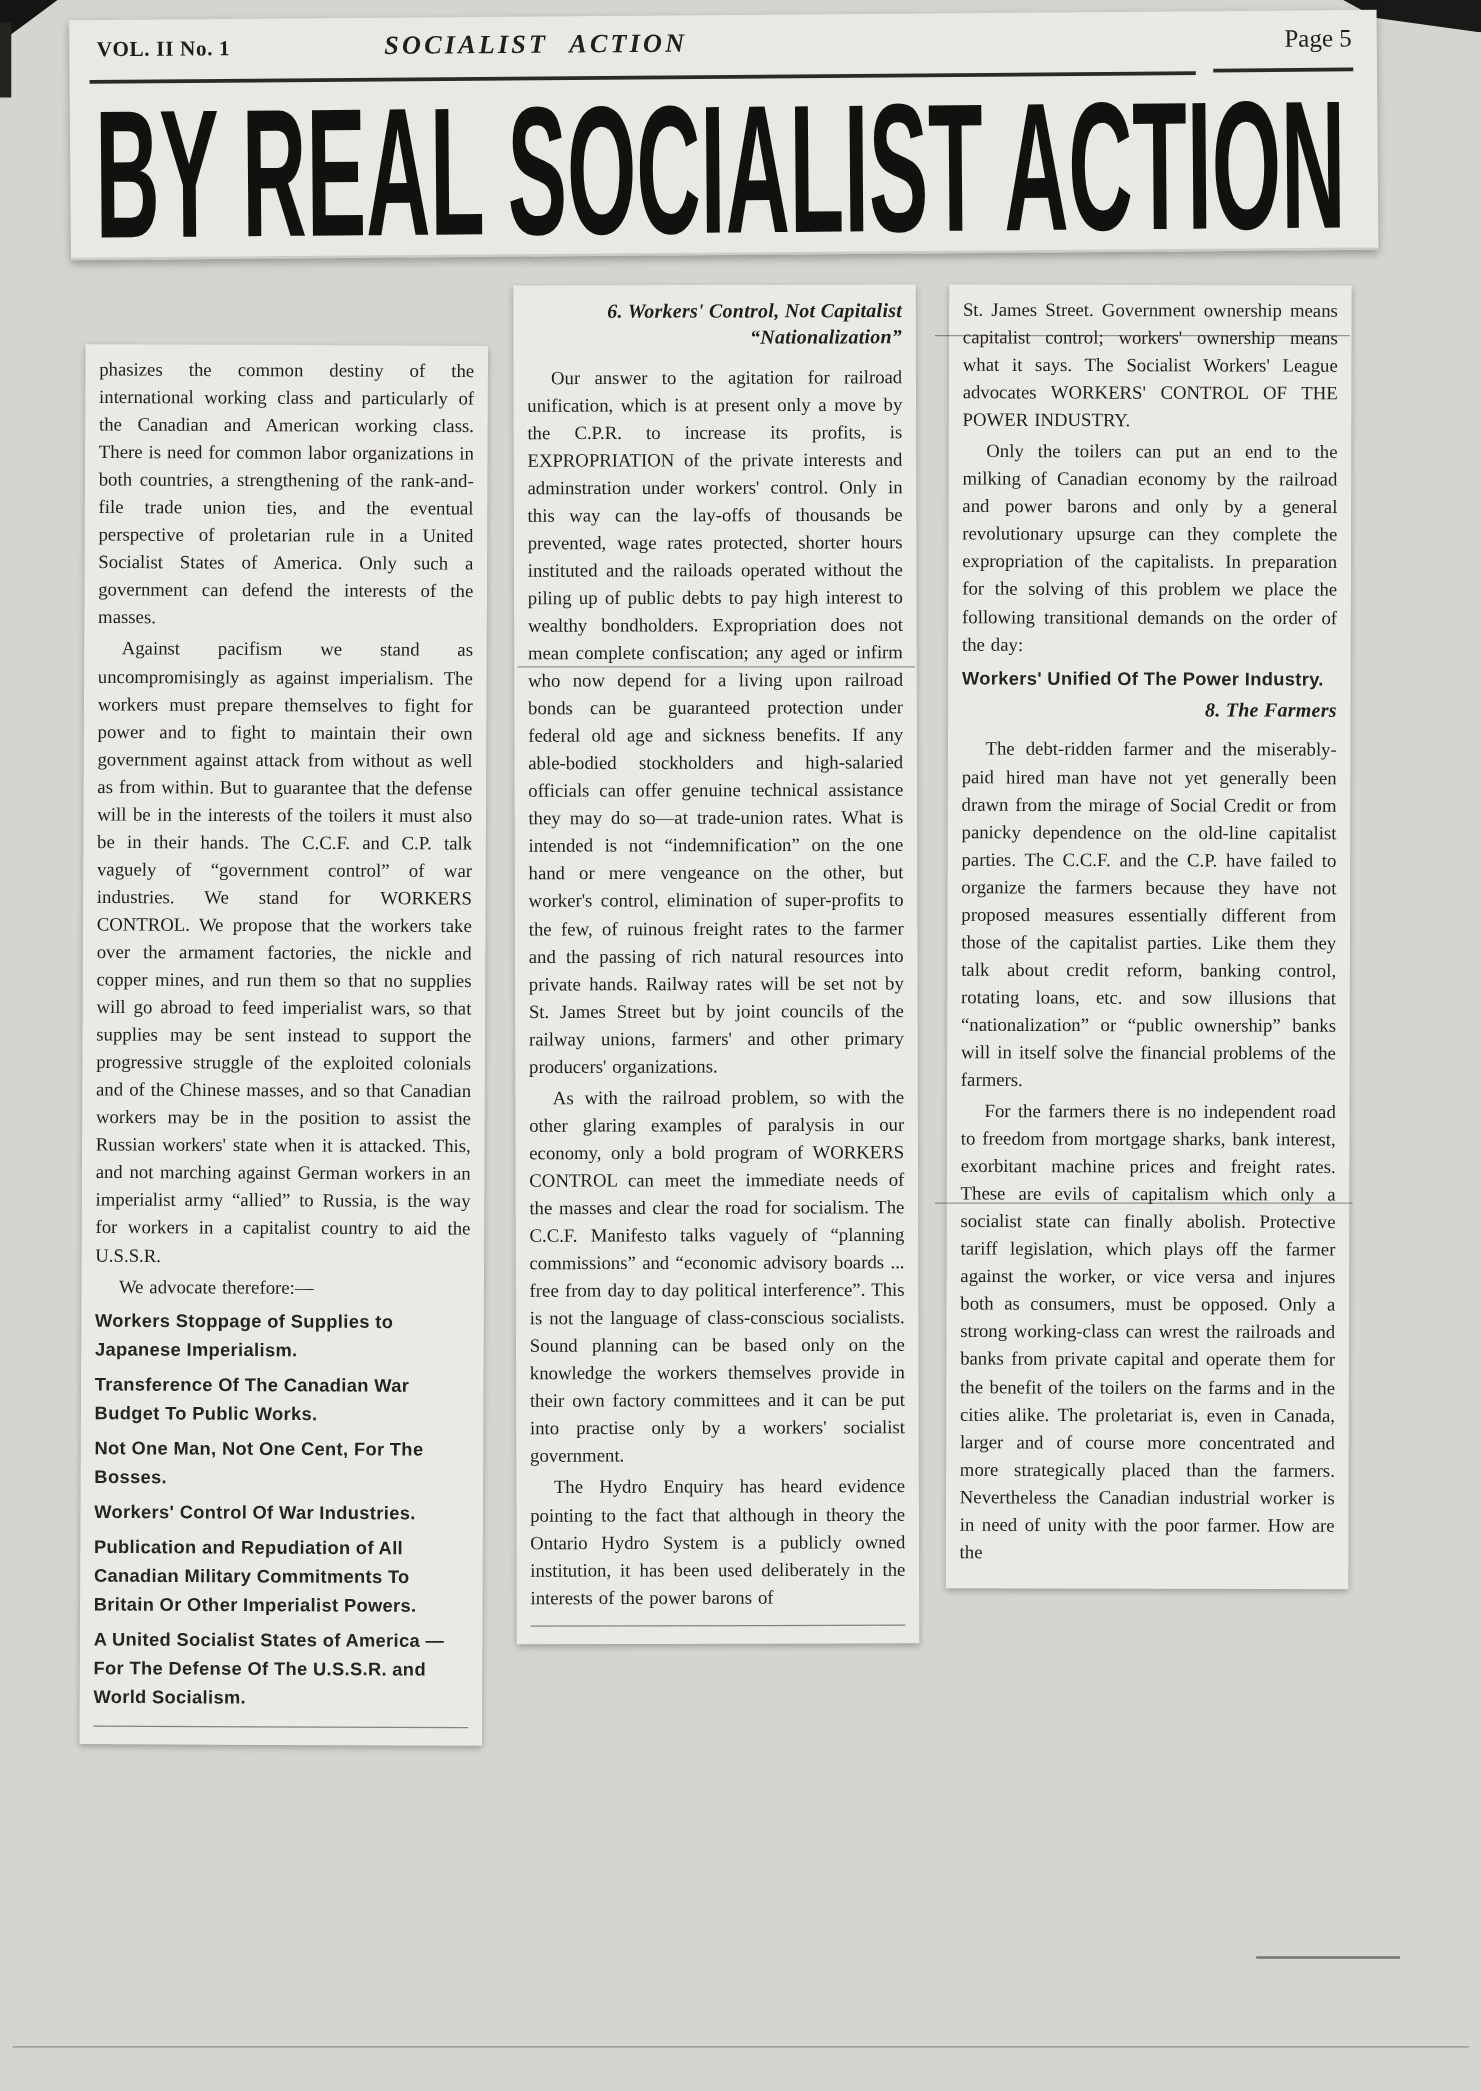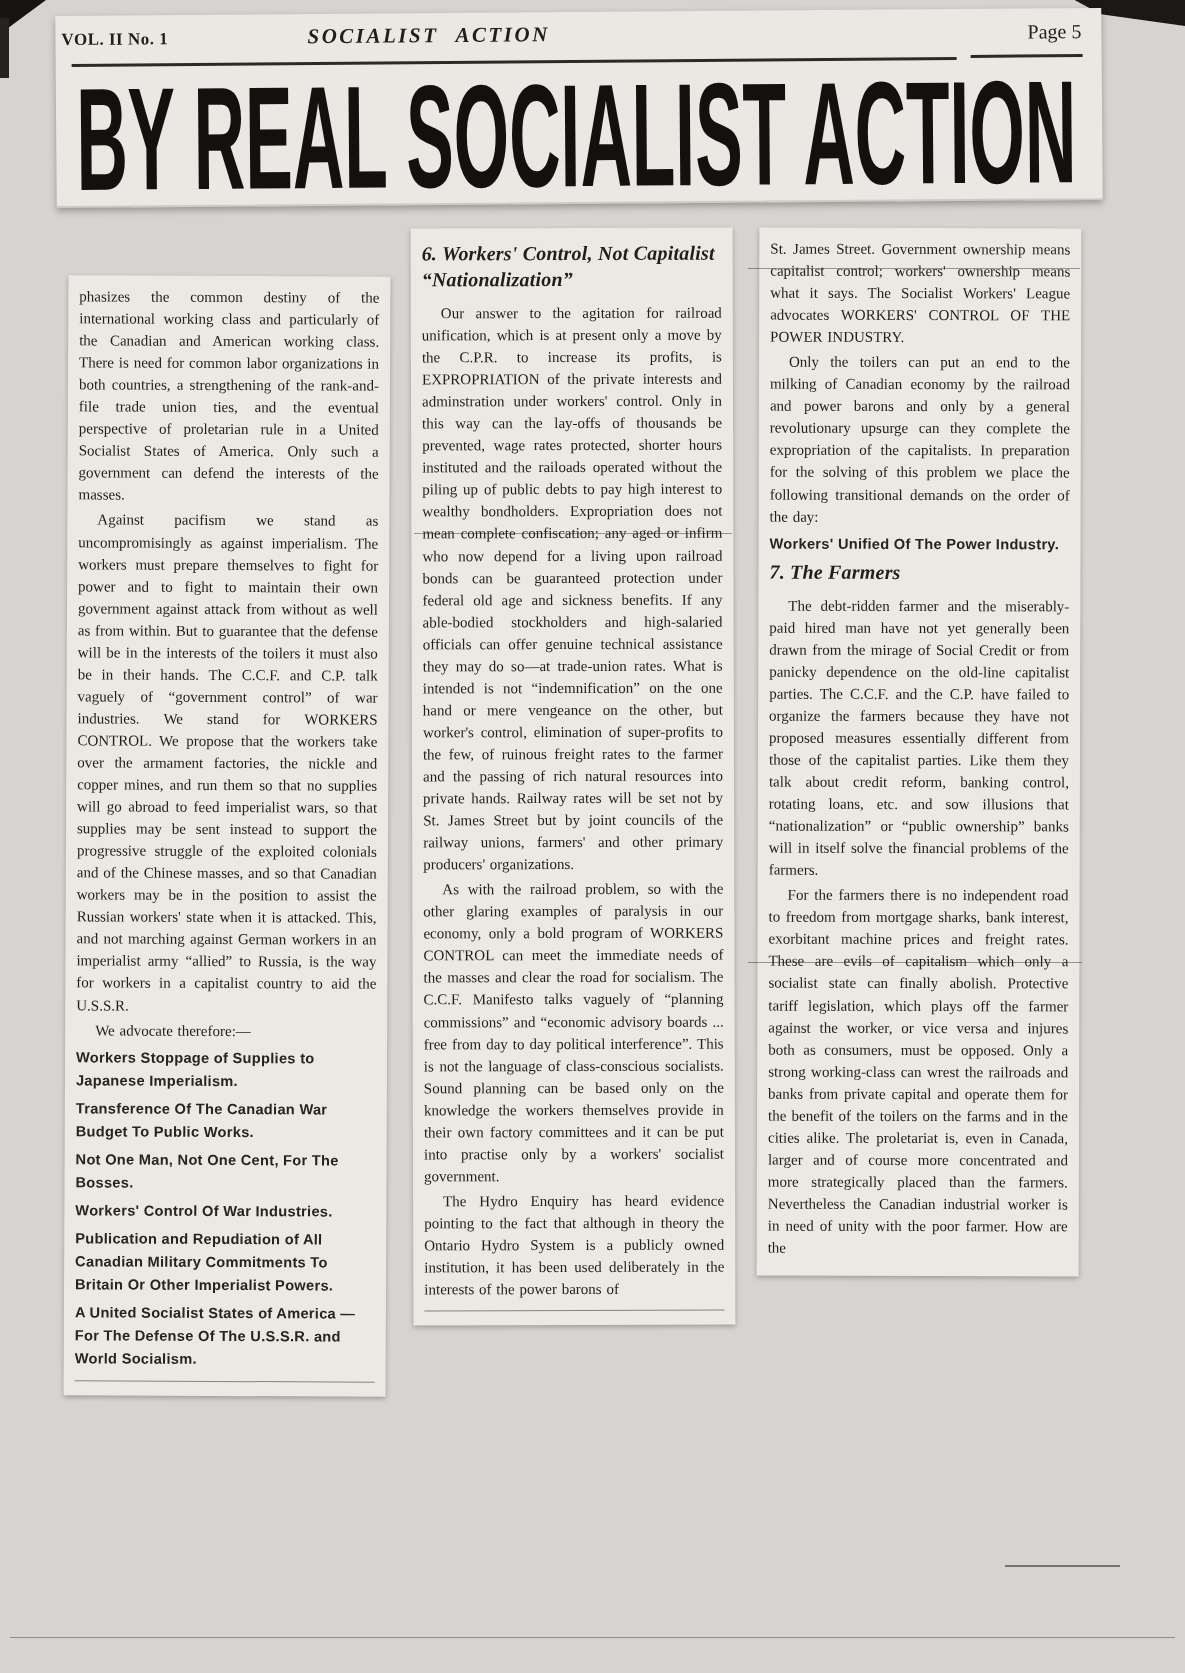--- a/index.html
+++ b/index.html
@@ -16,21 +16,21 @@
   .edge-l { position:absolute; left:0; top:18px; width:9px; height:60px; background:#242320; }
   .board-line { position:absolute; top:1637px; left:10px; width:1165px; height:1px; background:#8f8e8a; }
   .board-line2 { position:absolute; top:1565px; left:1005px; width:115px; height:2px; background:#77756f; }
 
   
   .mast-strip {
     position:absolute; left:56px; top:12px; width:1046px; height:192px;
     background:#eae8e2; transform:rotate(-0.45deg);
     box-shadow:0 3px 7px rgba(0,0,0,0.30), inset 0 -2px 0 rgba(0,0,0,0.12);
   }
-  .vol { position:absolute; left:6px; top:14px; font-size:17px; font-weight:bold; letter-spacing:0.5px; }
+  .vol { position:absolute; left:22px; top:14px; font-size:17px; font-weight:bold; letter-spacing:0.5px; }
   .masthead { position:absolute; left:252px; top:10px; font-size:21px; font-weight:bold;
     font-style:italic; letter-spacing:2.5px; word-spacing:10px; }
   .pagenum { position:absolute; right:20px; top:12px; font-size:20px; }
   .rule1 { position:absolute; left:16px; top:48px; width:885px; height:3px; background:#2c2a27; }
   .rule2 { position:absolute; left:915px; top:46px; width:112px; height:3px; background:#2c2a27; }
   .headline-wrap { position:absolute; left:20px; top:56px; width:1005px; height:132px; }
   .headline-wrap svg { display:block; }
 
   
   .columns {
@@ -44,22 +44,22 @@
   .col-0 { margin-top:48px; transform:rotate(0.25deg); }
   .col-1 { transform:rotate(-0.15deg); }
   .col-2 { transform:rotate(0.15deg); }
   .col-0::after, .col-1::after {
     content:""; display:block; height:1px; background:rgba(50,48,44,0.55); margin-top:10px;
   }
 
   .paragraph { margin:0 0 3px 0; font-size:15px; line-height:1.47;
     text-align:justify; word-spacing:1px; }
   .paragraph.indent { text-indent:19px; }
-  .heading { margin:2px 0 10px 0; font-size:20px; font-weight:bold; font-style:italic;
-    line-height:1.3; letter-spacing:0.2px; }
+  .heading { margin:2px 0 10px 16px; font-size:16px; font-weight:bold; font-style:italic;
+    line-height:1.3; letter-spacing:0.2px;text-align:right; }
   .demand { margin:5px 0 3px 0; font-family:"Liberation Sans", sans-serif; font-weight:bold;
     font-size:14.6px; line-height:1.58; letter-spacing:0.3px; text-align:left; color:#26241f; }
 
   
   .seam { position:absolute; height:1px; background:rgba(45,43,40,0.45); }
   .seam-1 { left:414px; top:533px; width:318px; }
   .seam-2 { left:748px; top:268px; width:332px; }
   .seam-3 { left:748px; top:962px; width:334px; }
 </style>
 </head>
@@ -99,21 +99,21 @@
       <div class="column col-1">
         <h2 class="heading">6. Workers' Control, Not Capitalist “Nationalization”</h2>
         <p class="paragraph indent">Our answer to the agitation for railroad unification, which is at present only a move by the C.P.R. to increase its profits, is EXPROPRIATION of the private interests and adminstration under workers' control. Only in this way can the lay-offs of thousands be prevented, wage rates protected, shorter hours instituted and the railoads operated without the piling up of public debts to pay high interest to wealthy bondholders. Expropriation does not mean complete confiscation; any aged or infirm who now depend for a living upon railroad bonds can be guaranteed protection under federal old age and sickness benefits. If any able-bodied stockholders and high-salaried officials can offer genuine technical assistance they may do so—at trade-union rates. What is intended is not “indemnification” on the one hand or mere vengeance on the other, but worker's control, elimination of super-profits to the few, of ruinous freight rates to the farmer and the passing of rich natural resources into private hands. Railway rates will be set not by St. James Street but by joint councils of the railway unions, farmers' and other primary producers' organizations.</p>
         <p class="paragraph indent">As with the railroad problem, so with the other glaring examples of paralysis in our economy, only a bold program of WORKERS CONTROL can meet the immediate needs of the masses and clear the road for socialism. The C.C.F. Manifesto talks vaguely of “planning commissions” and “economic advisory boards ... free from day to day political interference”. This is not the language of class-conscious socialists. Sound planning can be based only on the knowledge the workers themselves provide in their own factory committees and it can be put into practise only by a workers' socialist government.</p>
         <p class="paragraph indent">The Hydro Enquiry has heard evidence pointing to the fact that although in theory the Ontario Hydro System is a publicly owned institution, it has been used deliberately in the interests of the power barons of</p>
       </div>
       <div class="column col-2">
         <p class="paragraph">St. James Street. Government ownership means capitalist control; workers' ownership means what it says. The Socialist Workers' League advocates WORKERS' CONTROL OF THE POWER INDUSTRY.</p>
         <p class="paragraph indent">Only the toilers can put an end to the milking of Canadian economy by the railroad and power barons and only by a general revolutionary upsurge can they complete the expropriation of the capitalists. In preparation for the solving of this problem we place the following transitional demands on the order of the day:</p>
         <p class="demand">Workers' Unified Of The Power Industry.</p>
-        <h2 class="heading">7. The Farmers</h2>
+        <h2 class="heading">8. The Farmers</h2>
         <p class="paragraph indent">The debt-ridden farmer and the miserably-paid hired man have not yet generally been drawn from the mirage of Social Credit or from panicky dependence on the old-line capitalist parties. The C.C.F. and the C.P. have failed to organize the farmers because they have not proposed measures essentially different from those of the capitalist parties. Like them they talk about credit reform, banking control, rotating loans, etc. and sow illusions that “nationalization” or “public ownership” banks will in itself solve the financial problems of the farmers.</p>
         <p class="paragraph indent">For the farmers there is no independent road to freedom from mortgage sharks, bank interest, exorbitant machine prices and freight rates. These are evils of capitalism which only a socialist state can finally abolish. Protective tariff legislation, which plays off the farmer against the worker, or vice versa and injures both as consumers, must be opposed. Only a strong working-class can wrest the railroads and banks from private capital and operate them for the benefit of the toilers on the farms and in the cities alike. The proletariat is, even in Canada, larger and of course more concentrated and more strategically placed than the farmers. Nevertheless the Canadian industrial worker is in need of unity with the poor farmer. How are the</p>
       </div>
     </div>
 
   <div class="seam seam-1"></div>
   <div class="seam seam-2"></div>
   <div class="seam seam-3"></div>
   <div class="board-line"></div>
   <div class="board-line2"></div>

